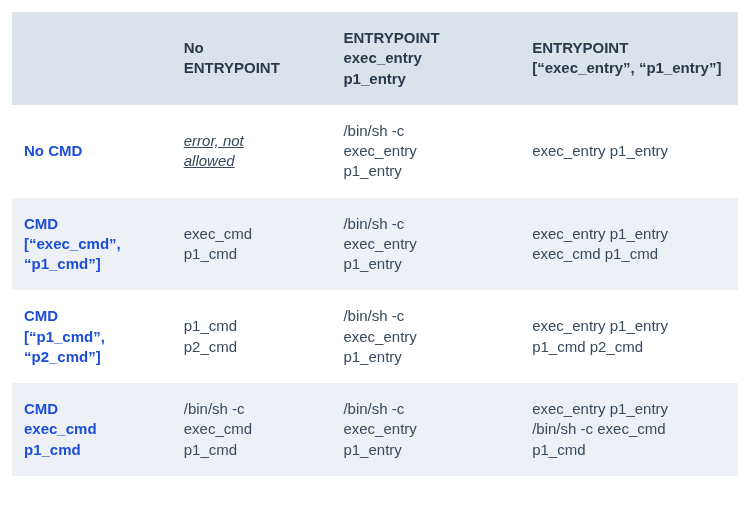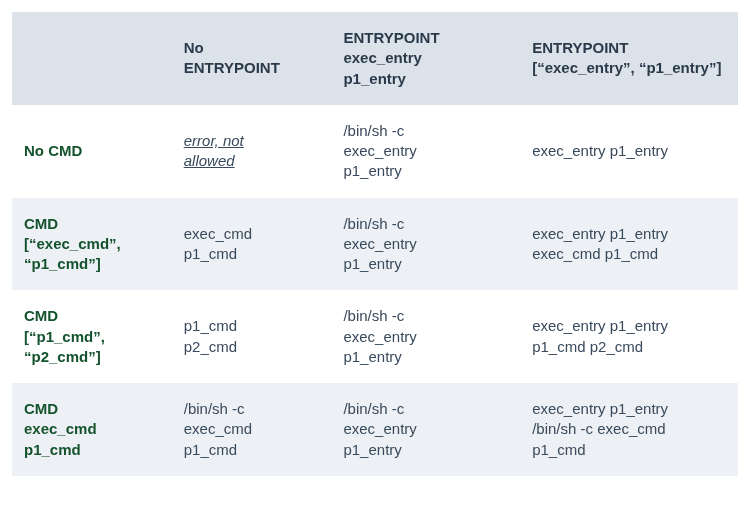--- a/index.html
+++ b/index.html
@@ -33,21 +33,21 @@
     color: #2b3a4a;
     font-size: 15px;
   }
   .tbl thead th.corner {
     background: #dbe2e9;
   }
   .tbl tbody tr.even { background: #ffffff; }
   .tbl tbody tr.odd  { background: #edf1f5; }
   .tbl tbody th.rowhead {
     font-weight: 700;
-    color: #14532d;
+    color: #1d4ed8;
   }
   .tbl td.cell {
     font-weight: 400;
     color: #394a5c;
   }
   .italic { font-style: italic; text-decoration: underline; }
   .line { display: block; }
 </style>
 </head>
 <body>

